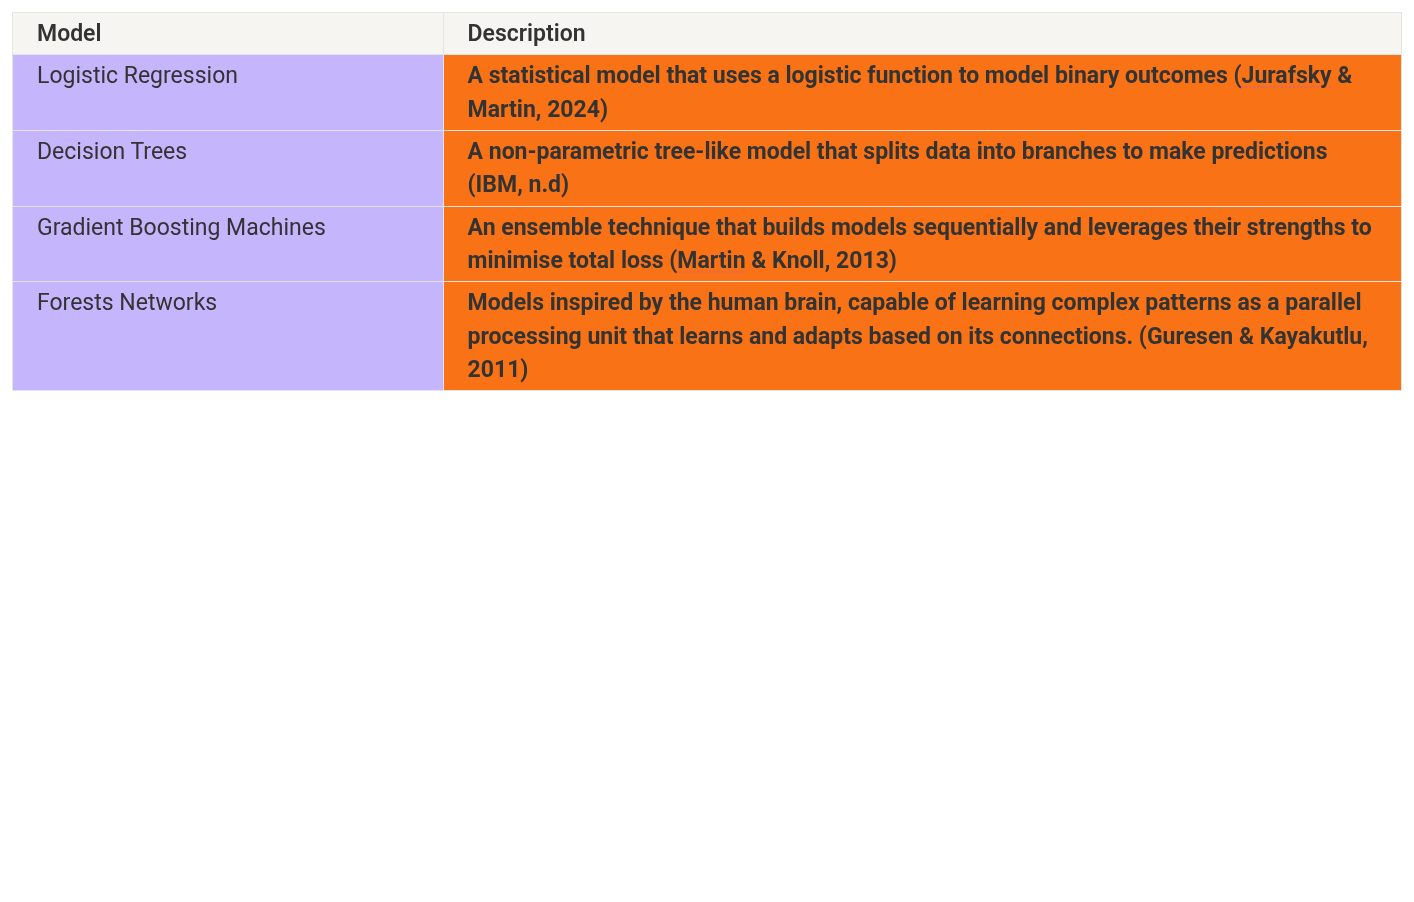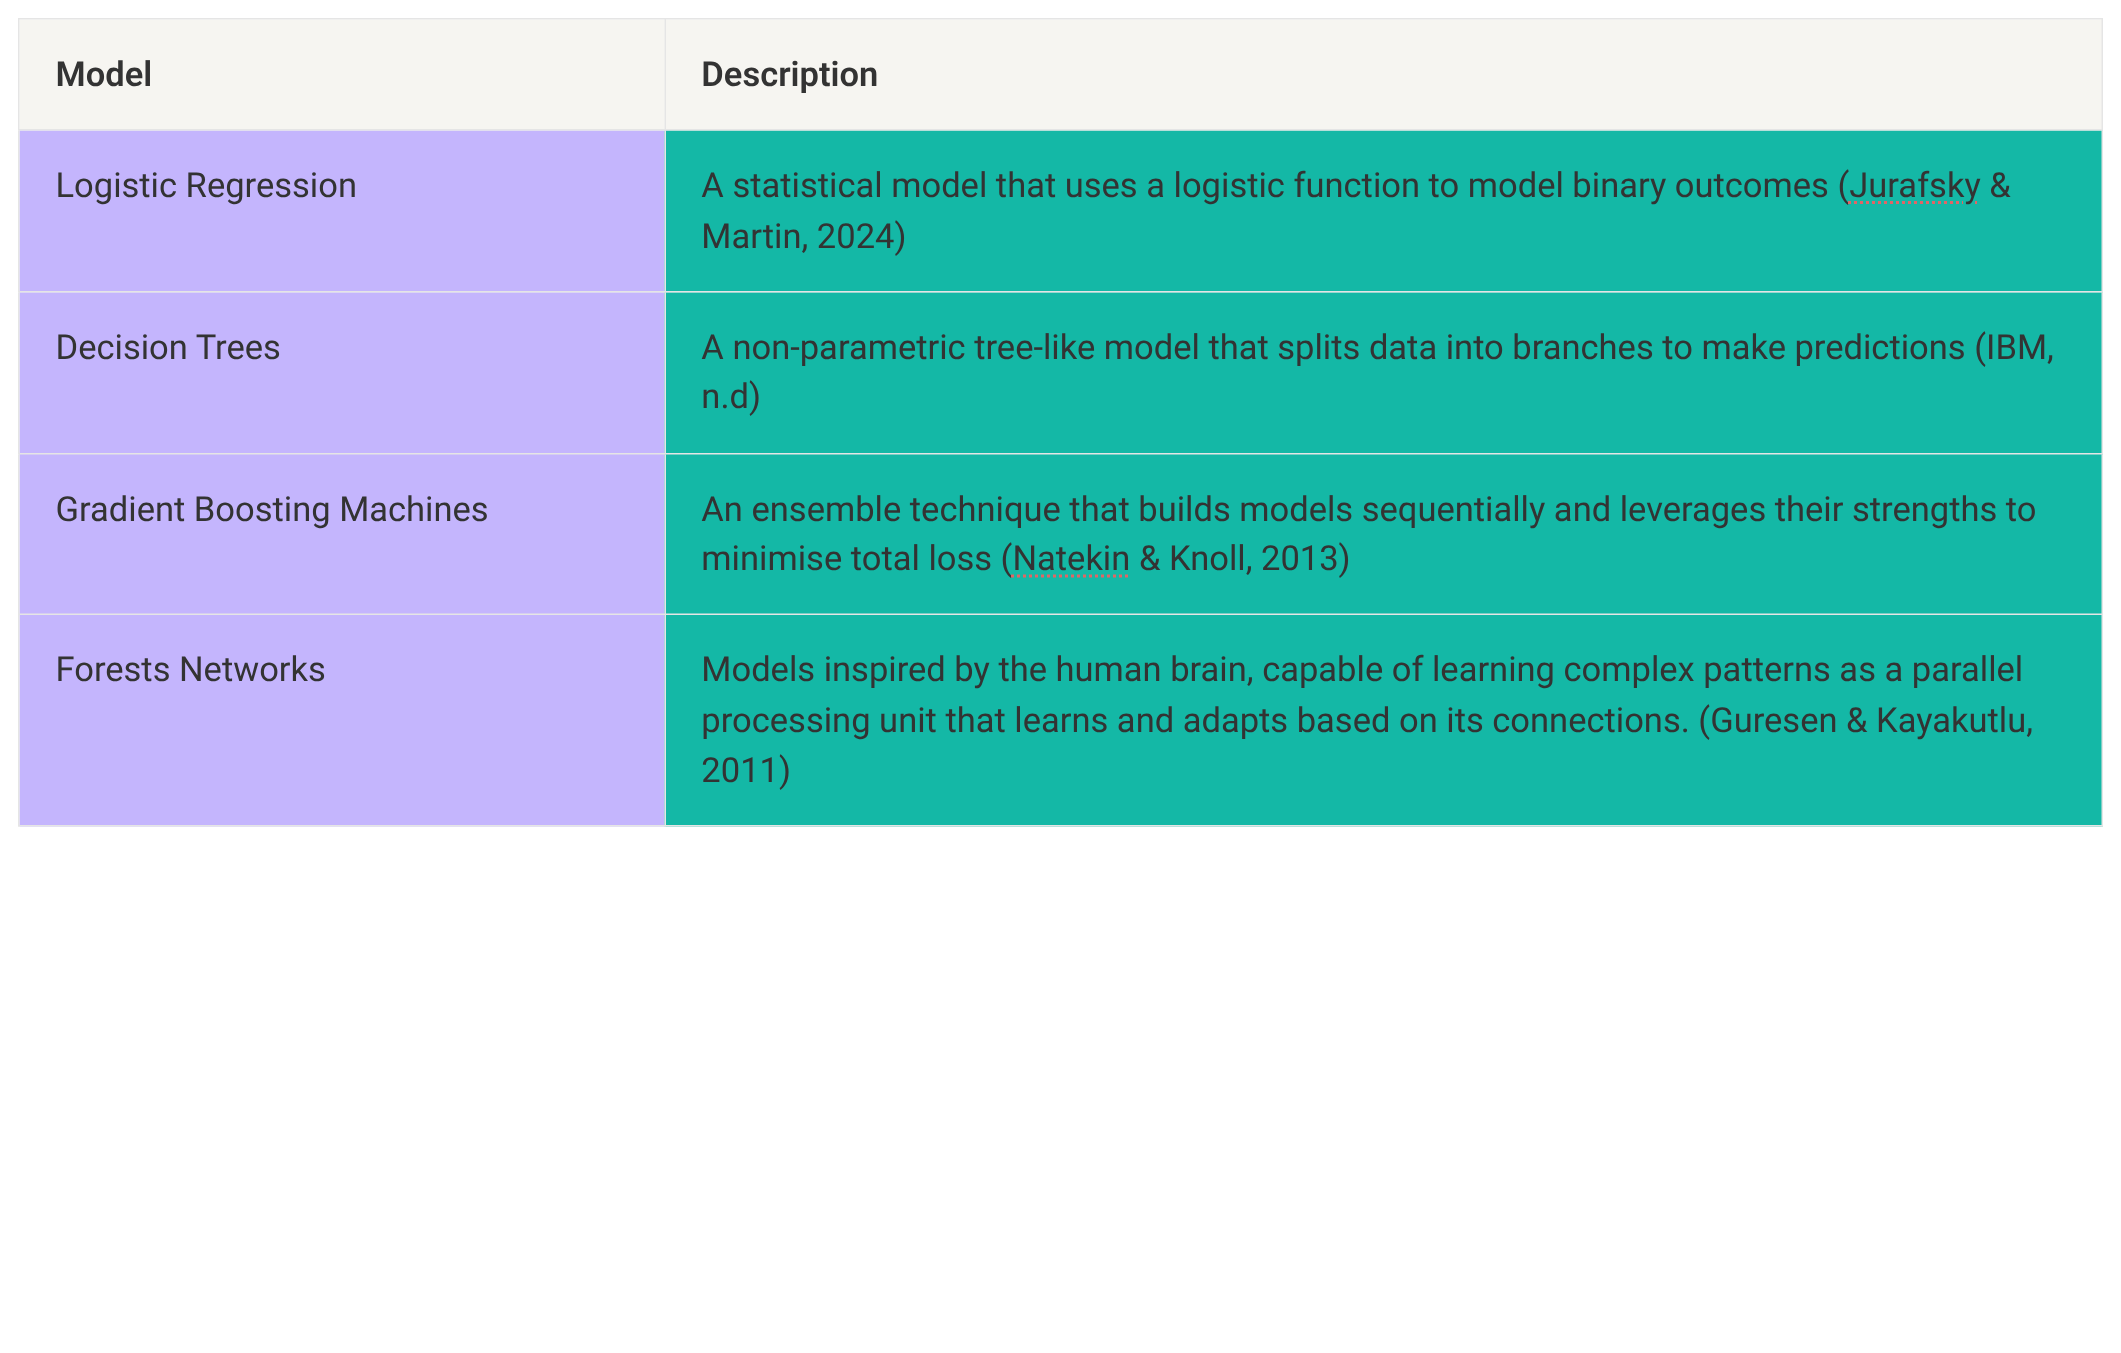--- a/index.html
+++ b/index.html
@@ -13,39 +13,39 @@
       padding: 12px;
     }
     table {
       width: 100%;
       border-collapse: collapse;
       border: 1px solid #e5e5e5;
     }
     th, td {
       text-align: left;
       vertical-align: top;
-      padding: 20px 24px;
+      padding: 4px 24px;
       border: 1px solid #e5e5e5;
       font-size: 23px;
       line-height: 1.45;
       color: #333333;
     }
     th {
       background-color: #f6f5f1;
       font-weight: 600;
       color: #333333;
     }
     td.model-cell {
       background-color: #c4b5fd;
       font-weight: 400;
       width: 31%;
     }
     td.desc-cell {
-      background-color: #14b8a6;
-      font-weight: 400;
+      background-color: #f97316;
+      font-weight: 700;
     }
     .spell-underline {
       text-decoration: underline;
       text-decoration-style: dotted;
       text-decoration-color: #e06666;
       text-decoration-thickness: 2px;
       text-underline-offset: 3px;
     }
   </style>
 </head>
@@ -62,20 +62,20 @@
     <tr>
       <td class="model-cell">Logistic Regression</td>
       <td class="desc-cell"><span>A statistical model that uses a logistic function to model binary outcomes (</span><span class="spell-underline">Jurafsky</span><span> &amp; Martin, 2024)</span></td>
     </tr>
     <tr>
       <td class="model-cell">Decision Trees</td>
       <td class="desc-cell"><span>A non-parametric tree-like model that splits data into branches to make predictions (IBM, n.d)</span><span class="spell-underline"></span><span></span></td>
     </tr>
     <tr>
       <td class="model-cell">Gradient Boosting Machines</td>
-      <td class="desc-cell"><span>An ensemble technique that builds models sequentially and leverages their strengths to minimise total loss (</span><span class="spell-underline">Natekin</span><span> &amp; Knoll, 2013)</span></td>
+      <td class="desc-cell"><span>An ensemble technique that builds models sequentially and leverages their strengths to minimise total loss (</span><span class="spell-underline">Martin</span><span> &amp; Knoll, 2013)</span></td>
     </tr>
     <tr>
       <td class="model-cell">Forests Networks</td>
       <td class="desc-cell"><span>Models inspired by the human brain, capable of learning complex patterns as a parallel processing unit that learns and adapts based on its connections. (Guresen &amp; Kayakutlu, 2011)</span><span class="spell-underline"></span><span></span></td>
     </tr>
   </tbody>
 </table>
 
 </body></html>

